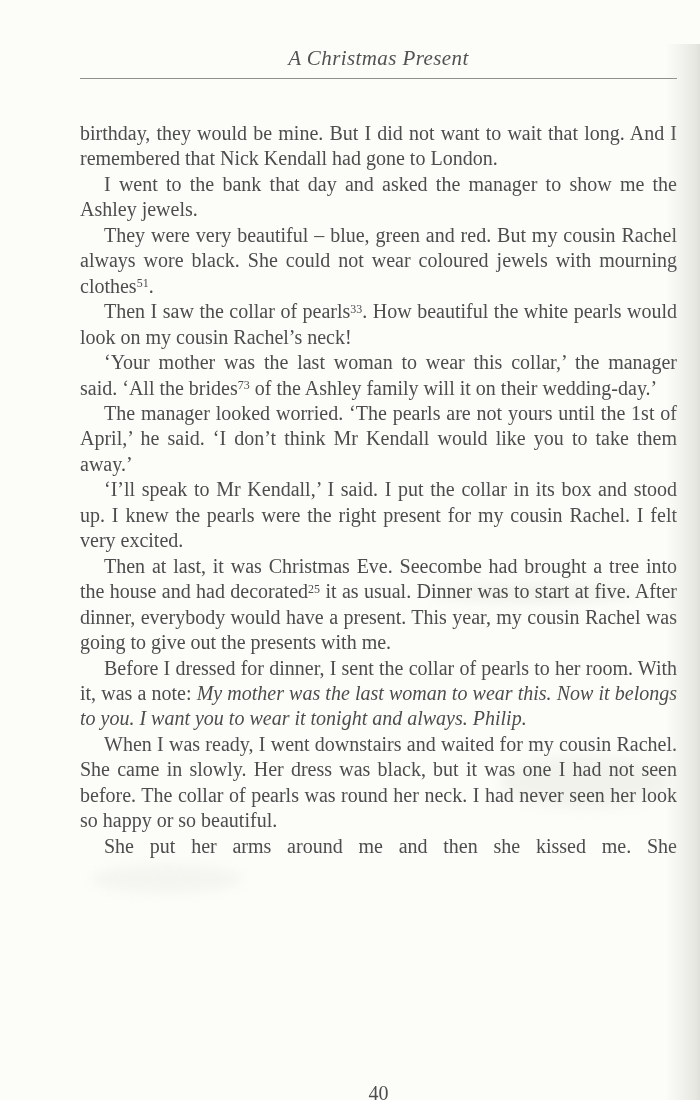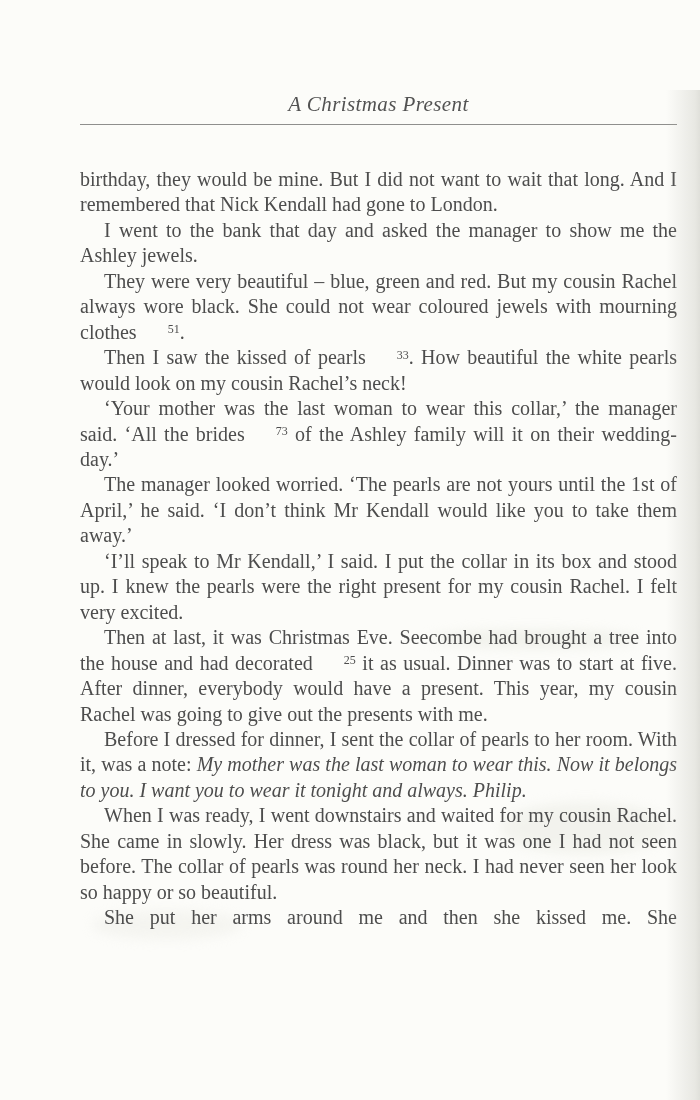--- a/index.html
+++ b/index.html
@@ -29,21 +29,21 @@
   .scan-blob{
     position:absolute;border-radius:50%;
     filter:blur(6px);z-index:0;pointer-events:none;
   }
   .blob1{left:430px;top:540px;width:210px;height:18px;background:#e7e9e0;opacity:.55;}
   .blob2{left:500px;top:712px;width:170px;height:52px;background:#e9eae2;opacity:.5;}
   .blob3{left:92px;top:820px;width:150px;height:30px;background:#ecece6;opacity:.45;}
 
   .running-head{
     position:relative;z-index:1;
-    margin:90px 0 0 80px;
+    margin:44px 0 0 80px;
     width:597px;
   }
   .chapter-title{
     text-align:center;
     font-style:italic;
     font-size:21px;
     line-height:28px;
     letter-spacing:0.4px;
     color:var(--title-ink);
   }
@@ -66,21 +66,20 @@
     color:var(--ink);
   }
   .body-text p.no-indent{text-indent:0;}
   .body-text p.continues{text-align-last:justify;}
   .body-text sup{
     font-size:0.60em;
     line-height:0;
     vertical-align:baseline;
     position:relative;
     top:-0.45em;
-    margin-left:31px;
   }
   .body-text em{font-style:italic;}
   .page-footer{
     position:absolute;z-index:1;
     left:80px;top:1038px;width:597px;
     text-align:center;
   }
   .page-number{
     font-size:20px;
     color:var(--ink);
@@ -97,21 +96,21 @@
 
   <header class="running-head">
     <div class="chapter-title">A Christmas Present</div>
     <div class="head-rule"></div>
   </header>
 
   <main class="body-text">
       <p class="no-indent"><span>birthday, they would be mine. But I did not want to wait that long. And I remembered that Nick Kendall had gone to London.</span></p>
       <p class=""><span>I went to the bank that day and asked the manager to show me the Ashley jewels.</span></p>
       <p class=""><span>They were very beautiful – blue, green and red. But my cousin Rachel always wore black. She could not wear coloured jewels with mourning clothes</span><sup>51</sup><span>.</span></p>
-      <p class=""><span>Then I saw the kissed of pearls</span><sup>33</sup><span>. How beautiful the white pearls would look on my cousin Rachel’s neck!</span></p>
+      <p class=""><span>Then I saw the collar of pearls</span><sup>33</sup><span>. How beautiful the white pearls would look on my cousin Rachel’s neck!</span></p>
       <p class=""><span>‘Your mother was the last woman to wear this collar,’ the manager said. ‘All the brides</span><sup>73</sup><span> of the Ashley family will it on their wedding-day.’</span></p>
       <p class=""><span>The manager looked worried. ‘The pearls are not yours until the 1st of April,’ he said. ‘I don’t think Mr Kendall would like you to take them away.’</span></p>
       <p class=""><span>‘I’ll speak to Mr Kendall,’ I said. I put the collar in its box and stood up. I knew the pearls were the right present for my cousin Rachel. I felt very excited.</span></p>
       <p class=""><span>Then at last, it was Christmas Eve. Seecombe had brought a tree into the house and had decorated</span><sup>25</sup><span> it as usual. Dinner was to start at five. After dinner, everybody would have a present. This year, my cousin Rachel was going to give out the presents with me.</span></p>
       <p class=""><span>Before I dressed for dinner, I sent the collar of pearls to her room. With it, was a note: </span><em>My mother was the last woman to wear this. Now it belongs to you. I want you to wear it tonight and always. Philip.</em></p>
       <p class=""><span>When I was ready, I went downstairs and waited for my cousin Rachel. She came in slowly. Her dress was black, but it was one I had not seen before. The collar of pearls was round her neck. I had never seen her look so happy or so beautiful.</span></p>
       <p class=" continues"><span>She put her arms around me and then she kissed me. She</span></p>
     </main>
 
   <footer class="page-footer">

